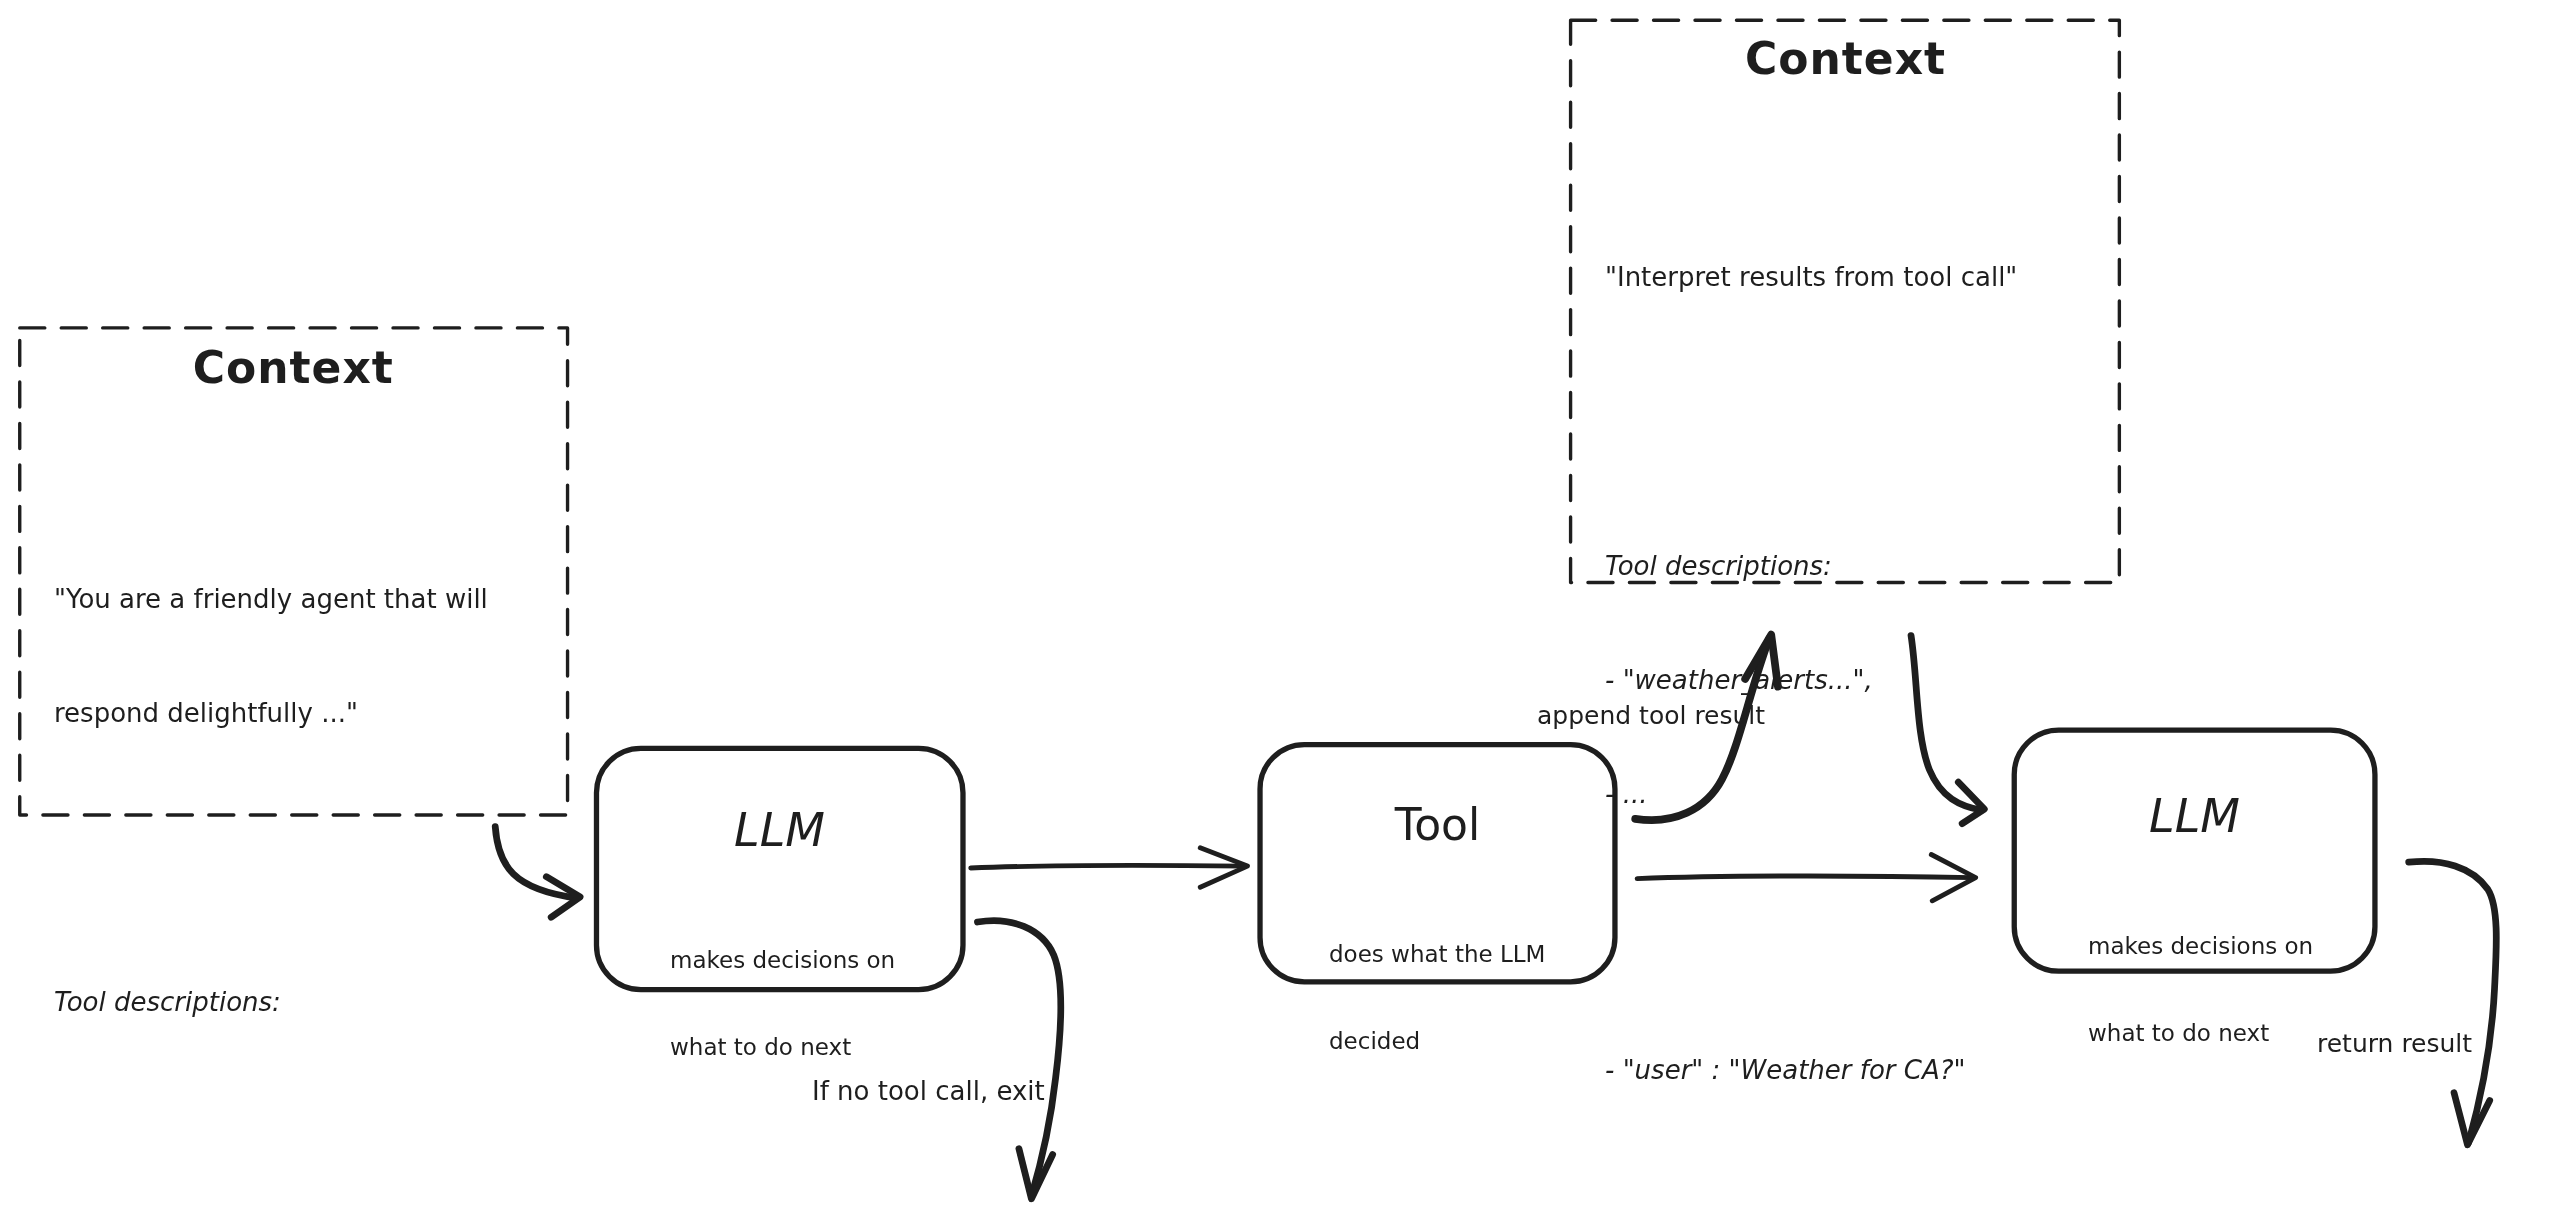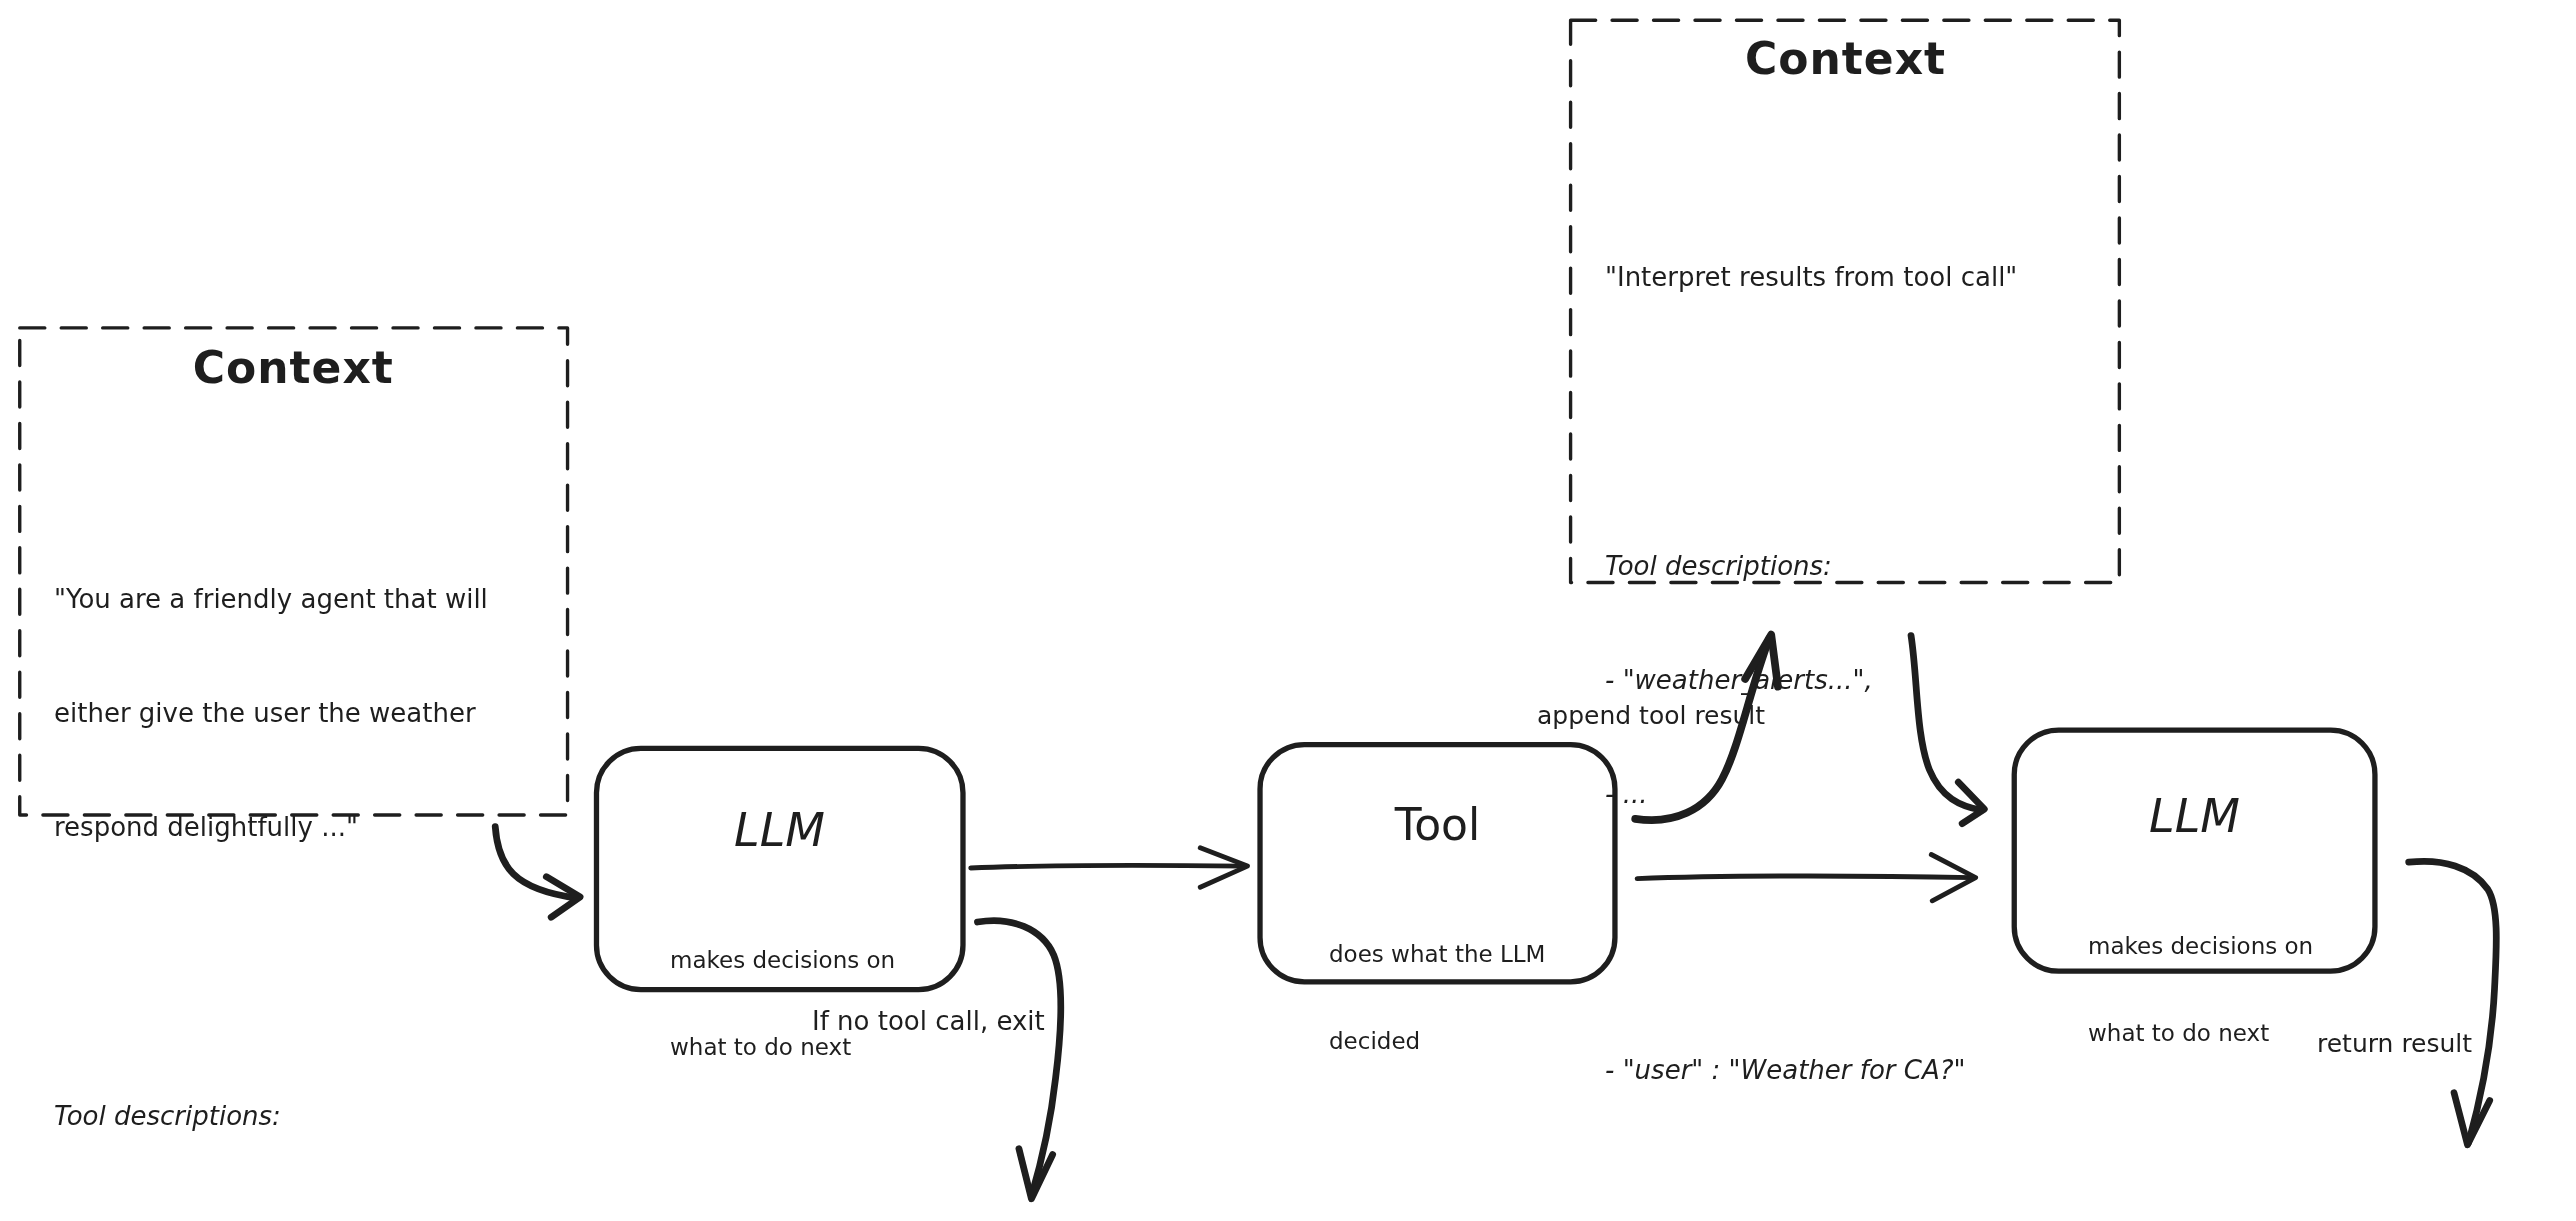--- a/index.html
+++ b/index.html
@@ -40,21 +40,21 @@
   .tool-title { left: 1260px; top: 799px; width: 355px; font-size: 44px; }
   .llm2-title { left: 2014px; top: 789px; width: 361px; font-size: 46px; font-style: italic; }
   .node-sub   { position: absolute; font-size: 23px; line-height: 29px; white-space: pre; }
   .llm1-sub   { left: 670px;  top: 888px; }
   .tool-sub   { left: 1329px; top: 882px; }
   .llm2-sub   { left: 2088px; top: 874px; }
 
   
   .edge-label { position: absolute; font-size: 25px; white-space: pre; margin-top: 16px; }
   .lbl-append { left: 1537px; top: 685px; }
-  .lbl-exit   { left: 812px;  top: 990px; font-size: 26px; }
+  .lbl-exit   { left: 812px;  top: 1060px; font-size: 26px; }
   .lbl-return { left: 2317px; top: 1013px; }
 </style>
 </head>
 <body>
 
 <div class="canvas">
 
   <svg class="strokes" viewBox="0 0 2670 1266" fill="none" stroke="#1e1e1e" stroke-linecap="round" stroke-linejoin="round">
 
     <rect x="20" y="340" width="568" height="505" stroke-width="3.5" stroke-dasharray="26 17"></rect>
@@ -97,21 +97,20 @@
     <g stroke-width="7">
       <path d="M2497 894 C2532 890, 2563 899, 2579 922 C2591 941, 2588 985, 2586 1025 C2583 1085, 2573 1135, 2559 1185"></path>
       <path d="M2544 1133 L2558 1187 L2581 1141"></path>
     </g>
   </svg>
 
   <div class="txt ctx1-title">Context</div>
   <div class="txt ctx1-body">
     <div class="grp">
       <div class="line">"You are a friendly agent that will</div>
-      <div class="line">either give the user the weather</div>
       <div class="line">respond delightfully ..."</div>
     </div>
     <div class="grp">
       <div class="line">Tool descriptions:</div>
       
       
     </div>
     
   </div>
 

